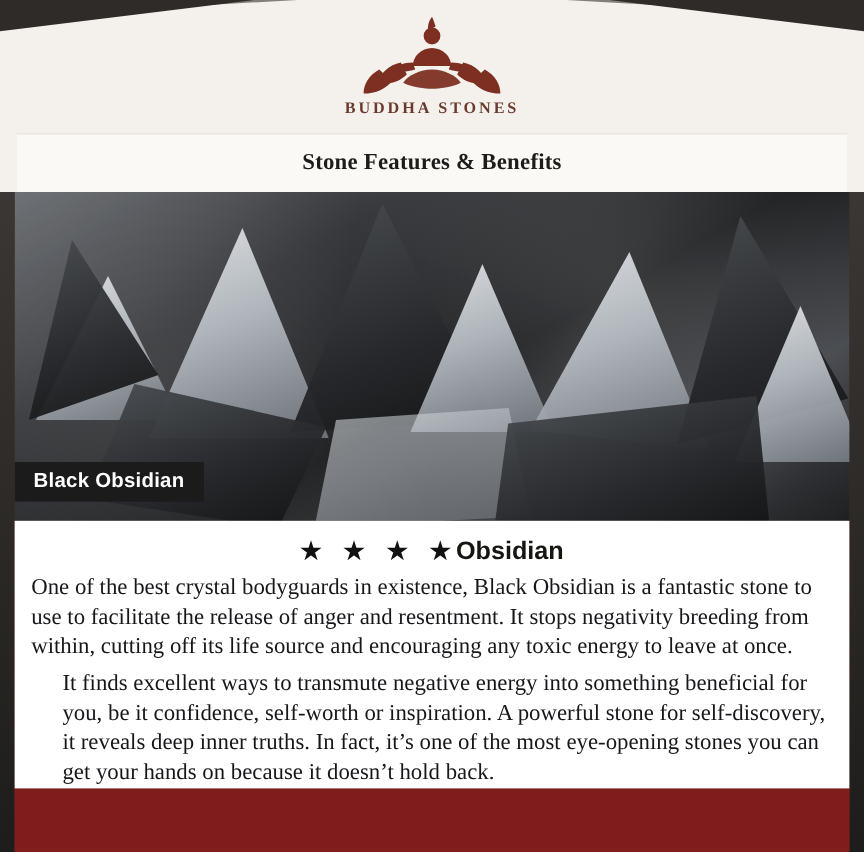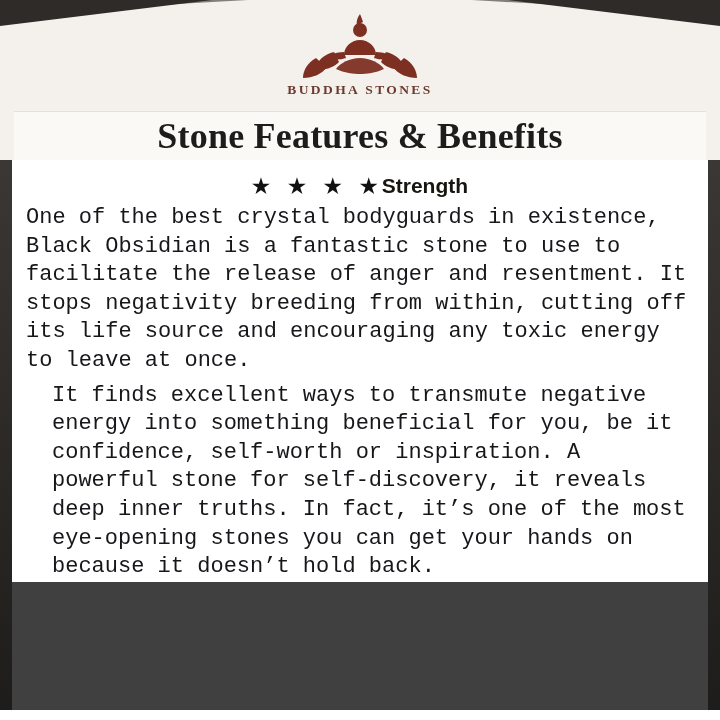--- a/index.html
+++ b/index.html
@@ -10,21 +10,21 @@
     width: 720px;
     height: 720px;
     font-family: "Liberation Sans", sans-serif;
     background: #ffffff;
     overflow: hidden;
   }
   .page {
     position: relative;
     width: 720px;
     height: 720px;
-    background: #404040;
+    background: #7f1d1d;
     box-sizing: border-box;
   }
 
   
   .header {
     position: relative;
     height: 160px;
     background: #f4f1ec;
     overflow: hidden;
   }
@@ -84,21 +84,21 @@
     bottom: 0;
     height: 48px;
     background: #fbf9f6;
     display: flex;
     align-items: center;
     justify-content: center;
     border-top: 1px solid #e6e0d8;
   }
   .title-bar h1 {
     margin: 0;
-    font-size: 36px;
+    font-size: 19px;
     font-weight: 700;
     color: #1d1c1a;
     font-family: "Liberation Serif", serif;
     letter-spacing: .2px;
   }
 
   
   .photo {
     position: relative;
     height: 274px;
@@ -160,25 +160,25 @@
     font-family: "Liberation Sans", sans-serif;
     white-space: nowrap;
   }
   .benefit .star {
     font-size: 20px;
     margin-right: 4px;
     color: #111;
     line-height: 1;
   }
   .paragraph {
-    font-size: 22px;
+    font-size: 19px;
     line-height: 1.30;
     color: #17161a;
     margin: 2px 6px 6px 6px;
-    font-family: Liberation Mono, monospace;
+    font-family: Liberation Serif, serif;
   }
   .paragraph + .paragraph { margin-top: 4px; margin-left: 32px; }
   .side-rail {
     position: absolute;
     top: 160px;
     bottom: 0;
     width: 12px;
     background: linear-gradient(180deg, #3a3734, #1e1c1a);
   }
   .side-rail.left { left: 0; }
@@ -224,35 +224,52 @@
         </svg>
       </span>
       <div class="brand-name">BUDDHA STONES</div>
     </div>
 
     <div class="title-bar">
       <h1>Stone Features &amp; Benefits</h1>
     </div>
   </div>
 
+  <div class="photo">
+    <div class="photo-art"></div>
+
+    <div class="shard" style="left:18px;  top:70px;  width:120px; height:120px; clip-path:polygon(50% 0,100% 100%,0 100%);"></div>
+    <div class="shard dark" style="left:0px;   top:40px;  width:120px; height:150px; clip-path:polygon(40% 0,100% 75%,10% 100%);"></div>
+    <div class="shard" style="left:112px; top:30px;  width:150px; height:175px; clip-path:polygon(52% 0,100% 100%,0 100%);"></div>
+    <div class="shard dark" style="left:230px; top:10px;  width:170px; height:200px; clip-path:polygon(45% 0,100% 90%,0 95%);"></div>
+    <div class="shard" style="left:330px; top:60px;  width:120px; height:140px; clip-path:polygon(50% 0,100% 100%,0 100%);"></div>
+    <div class="shard" style="left:430px; top:50px;  width:150px; height:165px; clip-path:polygon(55% 0,100% 100%,0 90%);"></div>
+    <div class="shard dark" style="left:545px; top:20px;  width:150px; height:190px; clip-path:polygon(40% 0,100% 80%,5% 100%);"></div>
+    <div class="shard" style="left:600px; top:95px;  width:110px; height:130px; clip-path:polygon(50% 0,100% 100%,0 100%);"></div>
+    <div class="shard dark" style="left:60px;  top:160px; width:200px; height:120px; clip-path:polygon(20% 0,100% 30%,80% 100%,0 80%);"></div>
+    <div class="shard" style="left:250px; top:180px; width:180px; height:100px; clip-path:polygon(10% 10%,90% 0,100% 90%,0 100%); opacity:.55;"></div>
+    <div class="shard dark" style="left:400px; top:170px; width:230px; height:115px; clip-path:polygon(5% 20%,95% 0,100% 100%,0 95%);"></div>
+
+    <div class="caption">Black Obsidian</div>
+  </div>
 
   <div class="body-wrap">
     <div class="benefits">
       <div class="benefit">
         <span class="star">★</span>
       </div>
       <div class="benefit">
         <span class="star">★</span>
       </div>
       <div class="benefit">
         <span class="star">★</span>
       </div>
       <div class="benefit">
         <span class="star">★</span>
-        <span>Strength</span>
+        <span>Obsidian</span>
       </div>
     </div>
 
     <p class="paragraph">One of the best crystal bodyguards in existence, Black Obsidian is a fantastic stone to use to facilitate the release of anger and resentment. It stops negativity breeding from within, cutting off its life source and encouraging any toxic energy to leave at once.</p>
     <p class="paragraph">It finds excellent ways to transmute negative energy into something beneficial for you, be it confidence, self-worth or inspiration. A powerful stone for self-discovery, it reveals deep inner truths. In fact, it’s one of the most eye-opening stones you can get your hands on because it doesn’t hold back.</p>
   </div>
 
   <div class="side-rail left"></div>
   <div class="side-rail right"></div>
   <div class="bottom-rail"></div>

